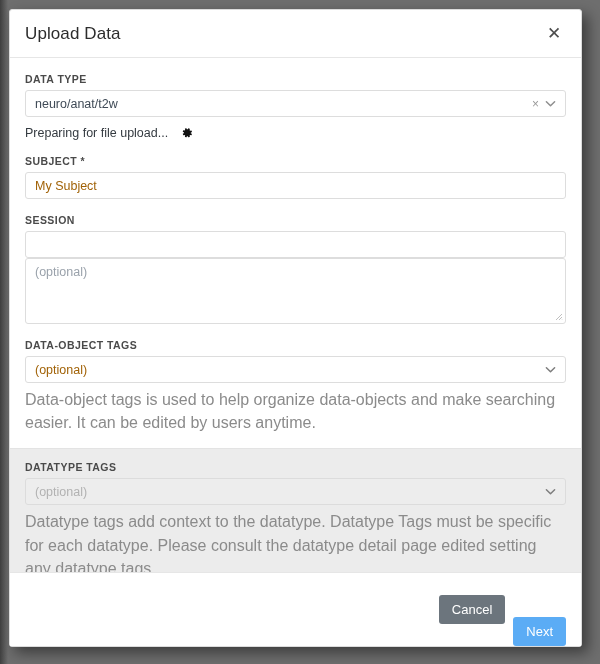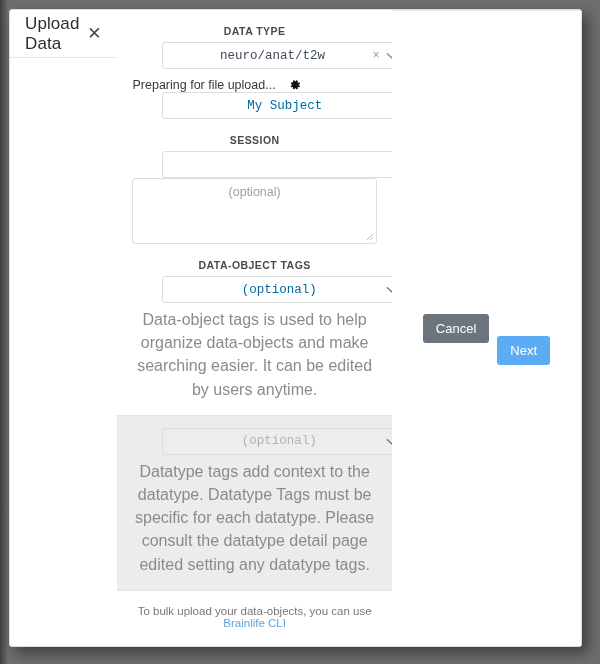--- a/index.html
+++ b/index.html
@@ -26,21 +26,21 @@
     position: absolute;
     left: 9px;
     top: 9px;
     width: 573px;
     height: 638px;
     background: #ffffff;
     border: 1px solid #dcdcdc;
     border-radius: 3px;
     box-shadow: 6px 6px 14px rgba(0,0,0,0.45);
     display: flex;
-    flex-direction: row;
+    flex-direction: column;
     box-sizing: border-box;
   }
 
   
   .modal-header {
     height: 48px;
     flex: 0 0 48px;
     border-bottom: 1px solid #e6e6e6;
     display: flex;
     align-items: center;
@@ -65,21 +65,20 @@
     line-height: 1;
     cursor: pointer;
     user-select: none;
   }
 
   
   .modal-body {
     flex: 1 1 auto;
     overflow: hidden;
     position: relative;
-    text-align: center;
   }
   .pad {
     padding: 0 15px;
   }
 
   .field-label {
     font-size: 10.5px;
     letter-spacing: 0.45px;
     color: #4a4a4a;
     text-transform: uppercase;
@@ -94,24 +93,23 @@
     width: 100%;
     height: 27px;
     border: 1px solid #dddddd;
     border-radius: 3px;
     background: #ffffff;
     font-size: 12.5px;
     color: #3f4a56;
     padding: 0 9px;
     display: flex;
     align-items: center;
-    font-family: Liberation Mono, monospace;
-    margin-left: 30px;
-  }
-  .input-box.placeholder { color: #0369a1; }
+    font-family: Liberation Sans, sans-serif;
+  }
+  .input-box.placeholder { color: #a16207; }
   .input-text { flex: 1 1 auto; white-space: nowrap; overflow: hidden; }
 
   .select-adornments {
     display: flex;
     align-items: center;
     gap: 6px;
     flex: 0 0 auto;
     color: #9a9a9a;
   }
   .clear-x {
@@ -202,21 +200,21 @@
   }
 
   
   .modal-footer {
     flex: 0 0 57px;
     border-top: 1px solid #e6e6e6;
     display: flex;
     align-items: center;
     justify-content: flex-end;
     gap: 8px;
-    padding: 0 31px;
+    padding: 0 15px;
     box-sizing: border-box;
     background: #fff;
   }
   .btn {
     font-family: "Liberation Sans", sans-serif;
     font-size: 13px;
     line-height: 1;
     padding: 8px 13px;
     border: none;
     border-radius: 3px;
@@ -260,20 +258,21 @@
         <span class="gear-icon">
           <svg viewBox="0 0 16 16" width="12" height="12" aria-hidden="true">
             <path fill="#111111" d="M8 5.2a2.8 2.8 0 1 0 0 5.6 2.8 2.8 0 0 0 0-5.6zm0 4.3a1.5 1.5 0 1 1 0-3 1.5 1.5 0 0 1 0 3z"></path>
             <path fill="#111111" d="M14.3 9.1l-1.2-.5a5.2 5.2 0 0 0 0-1.2l1.2-.5a.5.5 0 0 0 .3-.6l-.5-1.3a.5.5 0 0 0-.6-.3l-1.2.4a5.2 5.2 0 0 0-.9-.9l.4-1.2a.5.5 0 0 0-.3-.6L10.2 1.6a.5.5 0 0 0-.6.3l-.5 1.2a5.2 5.2 0 0 0-1.2 0L7.4 1.9a.5.5 0 0 0-.6-.3L5.5 2.1a.5.5 0 0 0-.3.6l.4 1.2a5.2 5.2 0 0 0-.9.9l-1.2-.4a.5.5 0 0 0-.6.3l-.5 1.3a.5.5 0 0 0 .3.6l1.2.5a5.2 5.2 0 0 0 0 1.2l-1.2.5a.5.5 0 0 0-.3.6l.5 1.3a.5.5 0 0 0 .6.3l1.2-.4c.27.34.57.64.9.9l-.4 1.2a.5.5 0 0 0 .3.6l1.3.5a.5.5 0 0 0 .6-.3l.5-1.2a5.2 5.2 0 0 0 1.2 0l.5 1.2a.5.5 0 0 0 .6.3l1.3-.5a.5.5 0 0 0 .3-.6l-.4-1.2c.33-.26.63-.56.9-.9l1.2.4a.5.5 0 0 0 .6-.3l.5-1.3a.5.5 0 0 0-.3-.6z"></path>
           </svg>
         </span>
       </div>
     </div>
 
     <div class="pad">
+      <label class="field-label label-block">SUBJECT *</label>
       <div class="input-box placeholder">
         <span class="input-text">My Subject</span>
       </div>
     </div>
 
     <div class="pad">
       <label class="field-label label-block">SESSION</label>
       <div class="input-box">
         <span class="input-text"></span>
       </div>
@@ -299,20 +298,21 @@
             <svg viewBox="0 0 12 12" width="11" height="11" aria-hidden="true">
               <path d="M1.5 4 L6 8.5 L10.5 4" fill="none" stroke="#7d7d7d" stroke-width="1.6" stroke-linecap="round" stroke-linejoin="round"></path>
             </svg>
           </span>
         </span>
       </div>
       <p class="help-text">Data-object tags is used to help organize data-objects and make searching easier. It can be edited by users anytime.</p>
     </div>
 
     <div class="panel-grey">
+      <label class="field-label">DATATYPE TAGS</label>
       <div class="input-box disabled">
         <span class="input-text">(optional)</span>
         <span class="select-adornments">
           <span class="chev">
             <svg viewBox="0 0 12 12" width="11" height="11" aria-hidden="true">
               <path d="M1.5 4 L6 8.5 L10.5 4" fill="none" stroke="#7d7d7d" stroke-width="1.6" stroke-linecap="round" stroke-linejoin="round"></path>
             </svg>
           </span>
         </span>
       </div>

